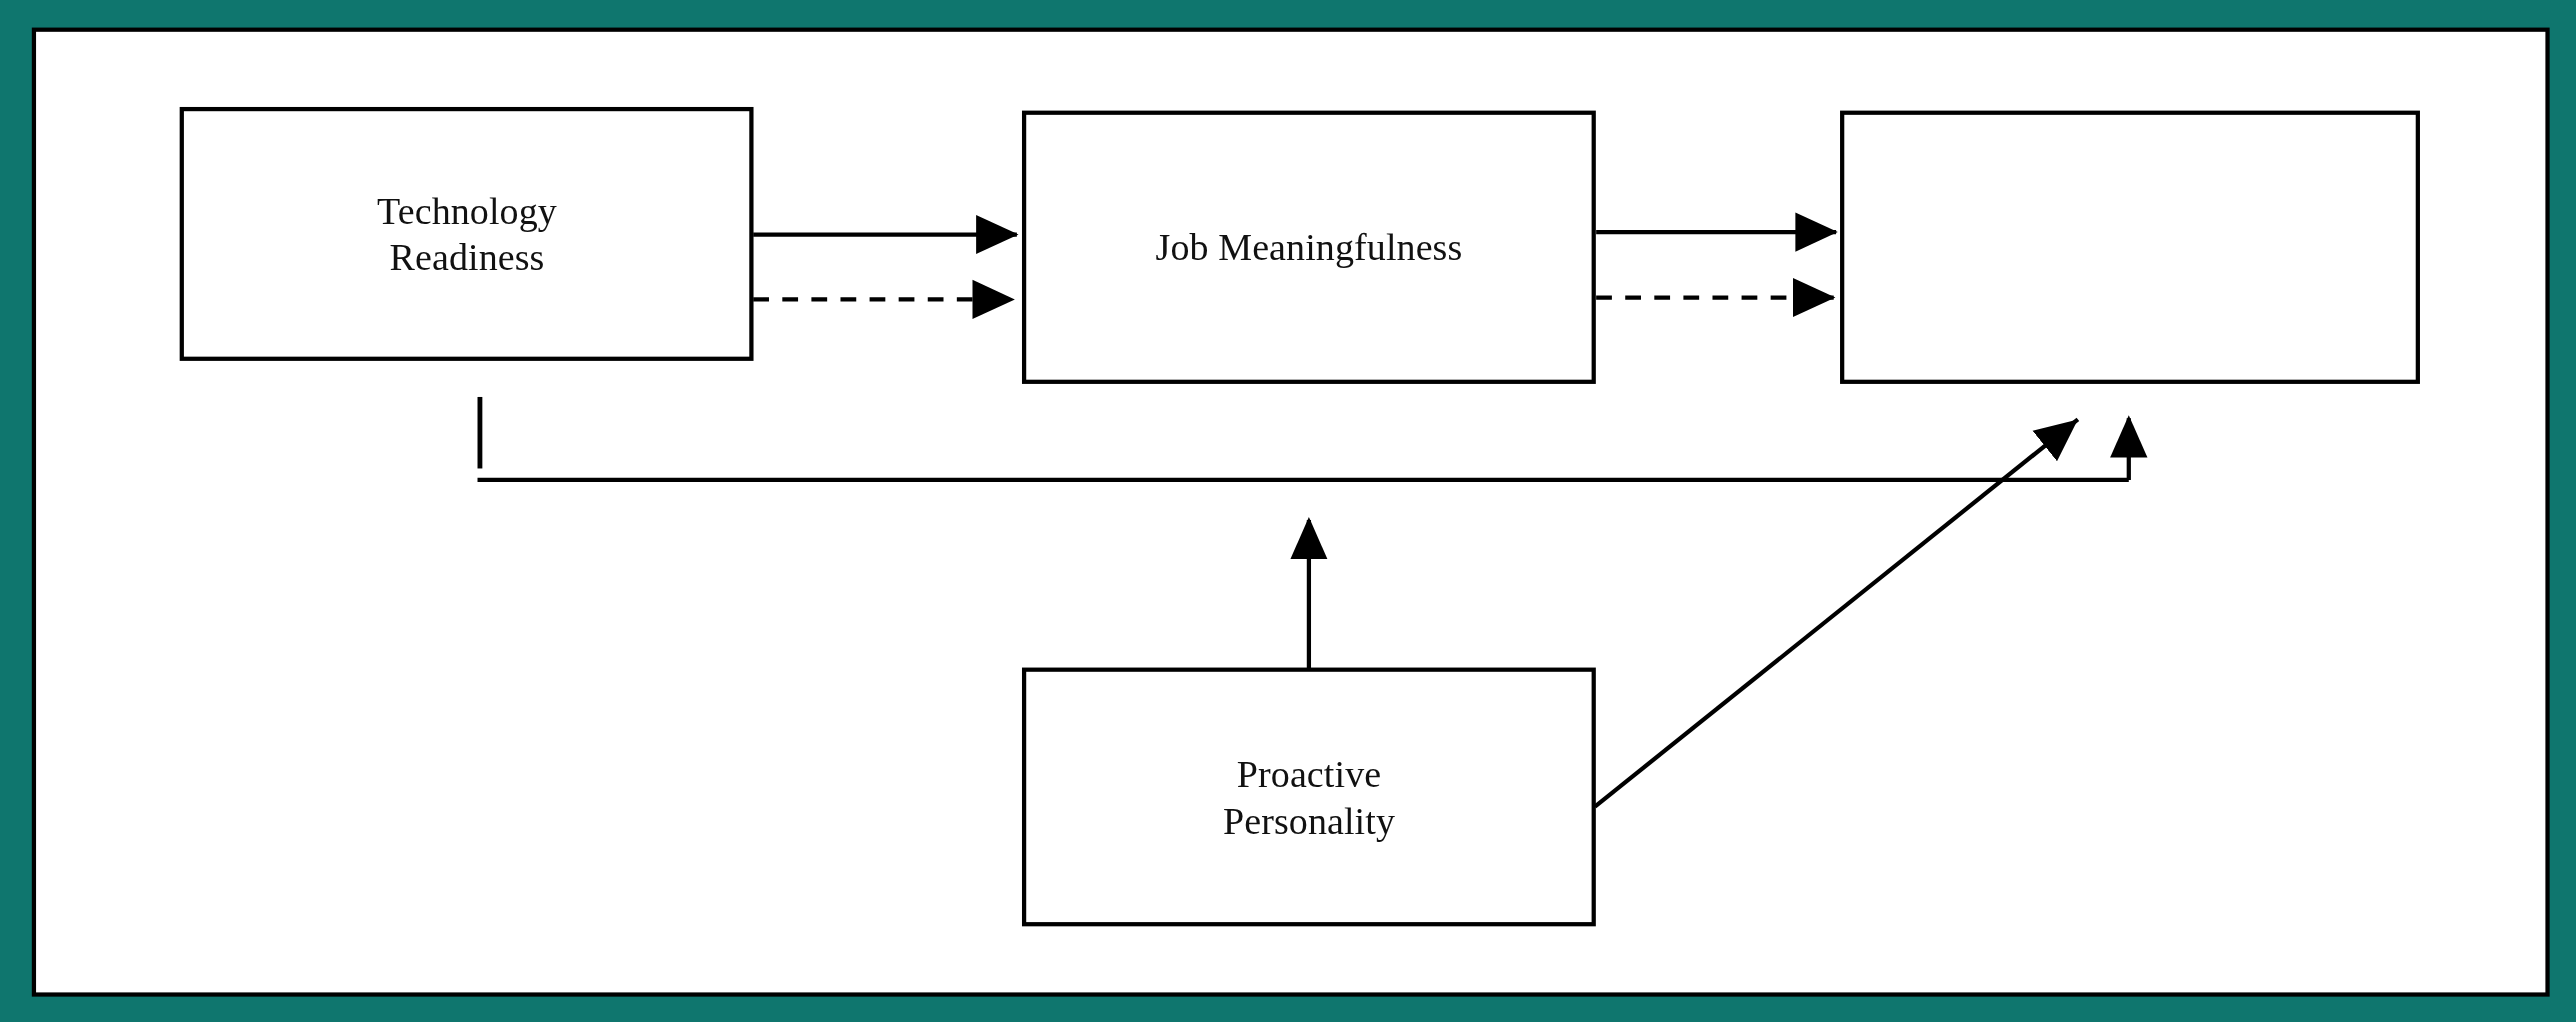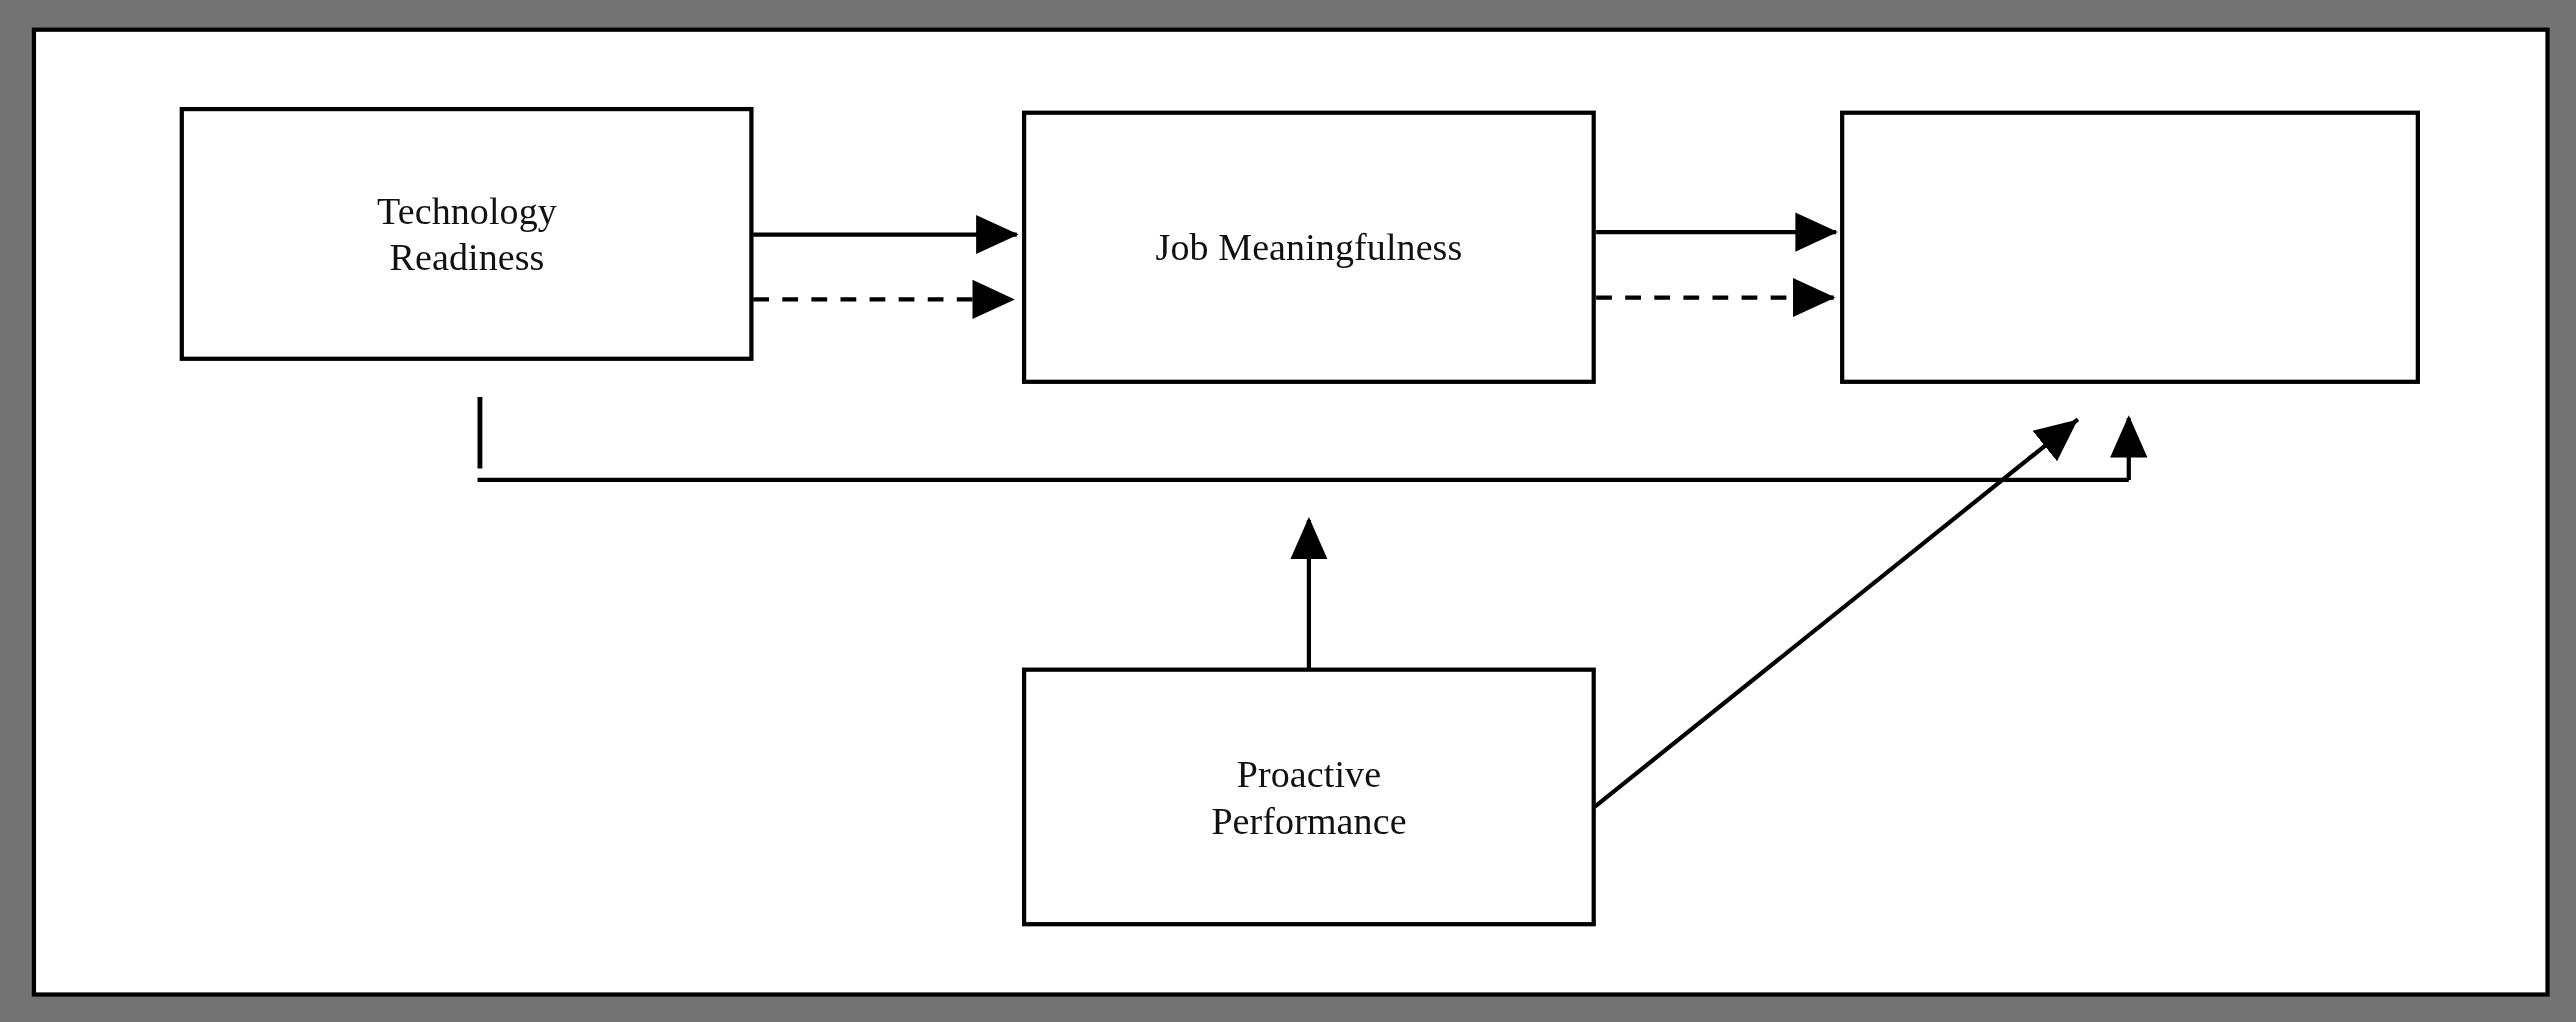--- a/index.html
+++ b/index.html
@@ -5,21 +5,21 @@
 <style>
   html,body{margin:0;padding:0;background:#ffffff;}
   body{
     font-family:"Liberation Serif","DejaVu Serif",serif;
     color:#000000;
   }
   #figure-root{
     position:relative;
     width:2576px;
     height:1023px;
-    background:#737373;
+    background:#0f766e;
     overflow:hidden;
   }
   #model-svg{
     position:absolute;
     left:0; top:0;
     width:2576px;
     height:1023px;
     display:block;
   }
   .node-label{
@@ -85,16 +85,16 @@
 
   </svg>
 
   <div class="node-label" style="left:182px; top:109px; width:570px; height:250px;">Technology
 Readiness</div>
 
   <div class="node-label" style="left:1024px; top:113px; width:570px; height:269px;text-align:center;">Job Meaningfulness</div>
 
 
   <div class="node-label" style="left:1024px; top:670px; width:570px; height:255px;">Proactive
-Performance</div>
+Personality</div>
 
 </div>
 
 
 </body></html>

